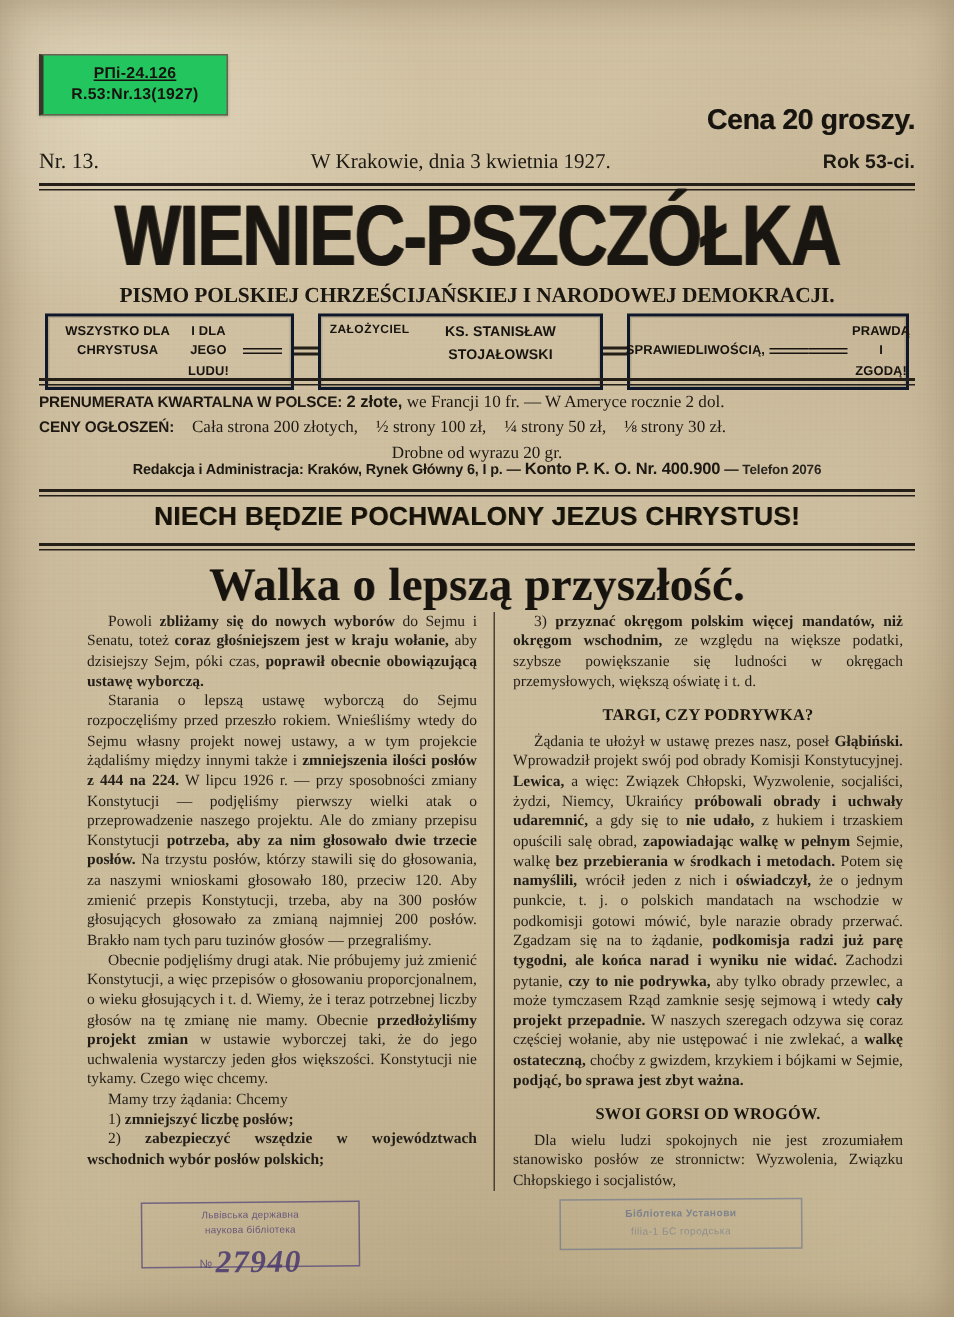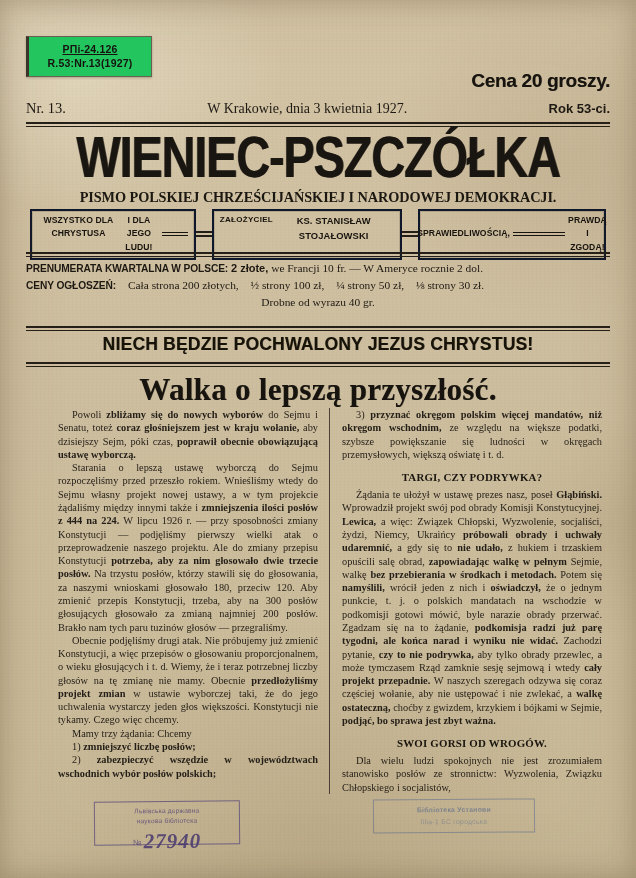--- a/index.html
+++ b/index.html
@@ -308,23 +308,31 @@
       <span class="bold">2 złote,</span>
       <span>we Francji 10 fr. — W Ameryce rocznie 2 dol.</span>
     </div>
     <div class="row spaced">
       <span class="lbl">CENY OGŁOSZEŃ:</span>
       <span>Cała strona 200 złotych,</span>
       <span>½ strony 100 zł,</span>
       <span>¼ strony 50 zł,</span>
       <span>⅛ strony 30 zł.</span>
     </div>
-    <div class="ctr">Drobne od wyrazu 40 gr.</div>
-  </div>
-
+    <div class="ctr">Drobne od wyrazu 20 gr.</div>
+  </div>
+
+  <div class="admin">
+    <span>Redakcja i Administracja:</span>
+    <span>Kraków, Rynek Główny 6, I p.</span>
+    <span>—</span>
+    <span class="kon">Konto P. K. O. Nr. 400.900</span>
+    <span>—</span>
+    <span class="tel">Telefon 2076</span>
+  </div>
 
   <div class="rule-dbl r3"></div>
 
   <div class="motto">NIECH BĘDZIE POCHWALONY JEZUS CHRYSTUS!</div>
 
   <div class="rule-dbl r4"></div>
 
   <div class="headline">Walka o lepszą przyszłość.</div>
 
   <div class="cols">

